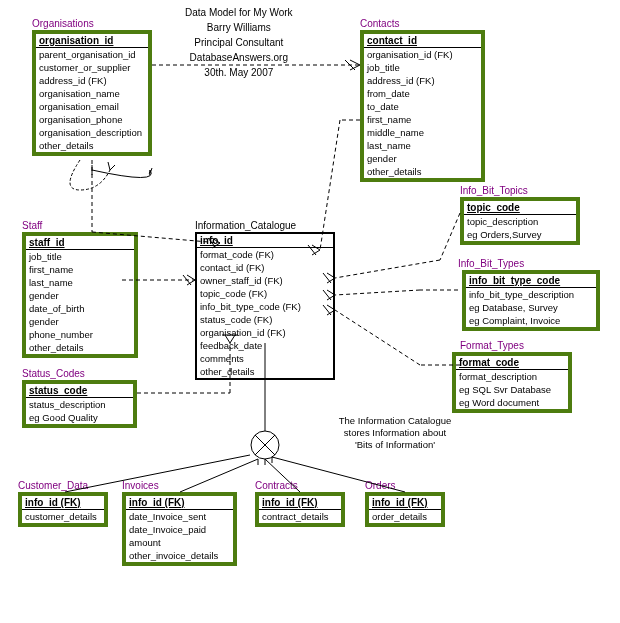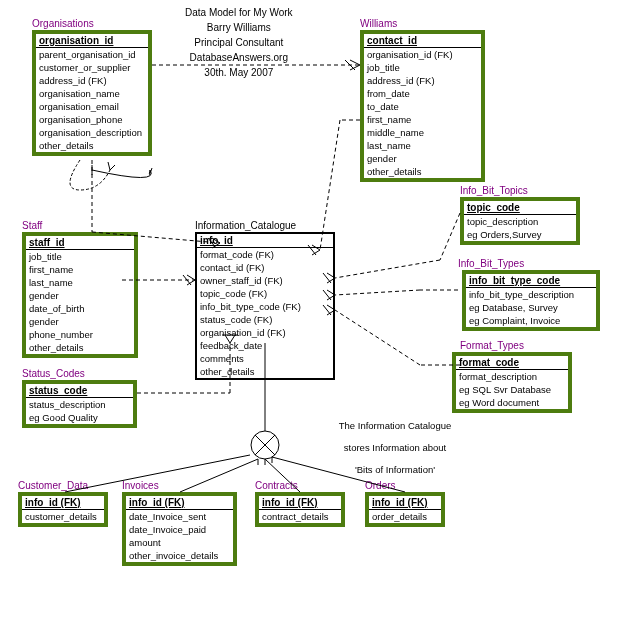--- a/index.html
+++ b/index.html
@@ -53,21 +53,21 @@
       position: absolute;
       top: 0; left: 0;
       width: 620px;
       height: 623px;
       pointer-events: none;
     }
     .info-text {
       position: absolute;
       font-size: 9.5px;
       text-align: center;
-      line-height: 22px;
+      line-height: 12px;
     }
   </style>
 </head>
 <body>
 
 <div class="diagram-area">
 
   <div class="center-title" style="left:185px; top:5px;">
     <div>Data Model for My Work</div>
     <div>Barry Williams</div>
@@ -82,21 +82,21 @@
     <div class="entity-field">parent_organisation_id</div>
     <div class="entity-field">customer_or_supplier</div>
     <div class="entity-field">address_id (FK)</div>
     <div class="entity-field">organisation_name</div>
     <div class="entity-field">organisation_email</div>
     <div class="entity-field">organisation_phone</div>
     <div class="entity-field">organisation_description</div>
     <div class="entity-field">other_details</div>
   </div>
 
-  <div class="entity-title" style="left:360px; top:18px;">Williams</div>
+  <div class="entity-title" style="left:360px; top:18px;">Contacts</div>
   <div class="entity-box" style="left:360px; top:30px; width:125px;">
     <div class="entity-header">contact_id</div>
     <div class="entity-field">organisation_id (FK)</div>
     <div class="entity-field">job_title</div>
     <div class="entity-field">address_id (FK)</div>
     <div class="entity-field">from_date</div>
     <div class="entity-field">to_date</div>
     <div class="entity-field">first_name</div>
     <div class="entity-field">middle_name</div>
     <div class="entity-field">last_name</div>

